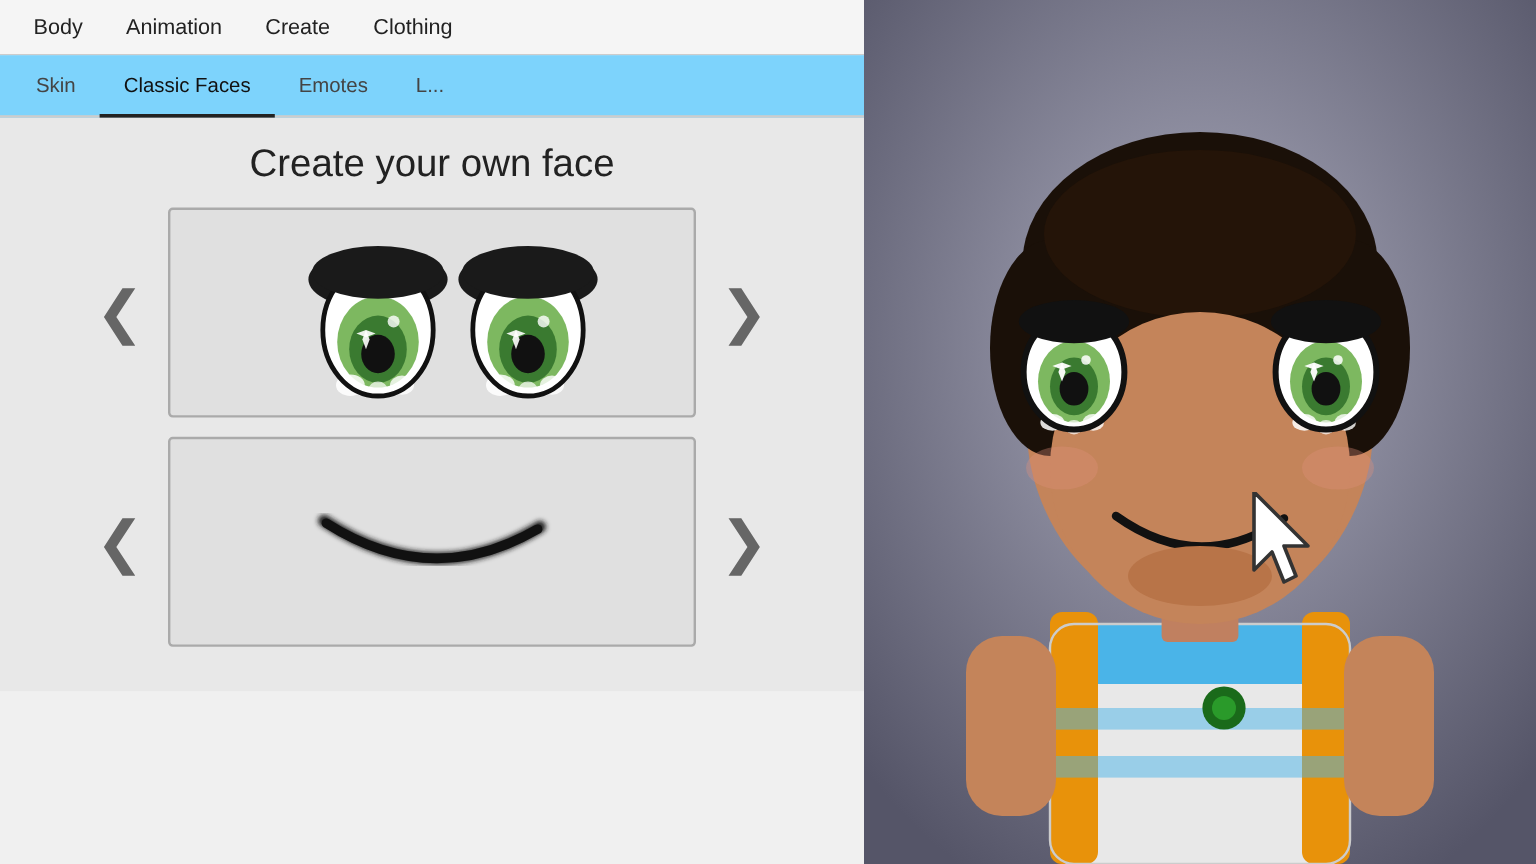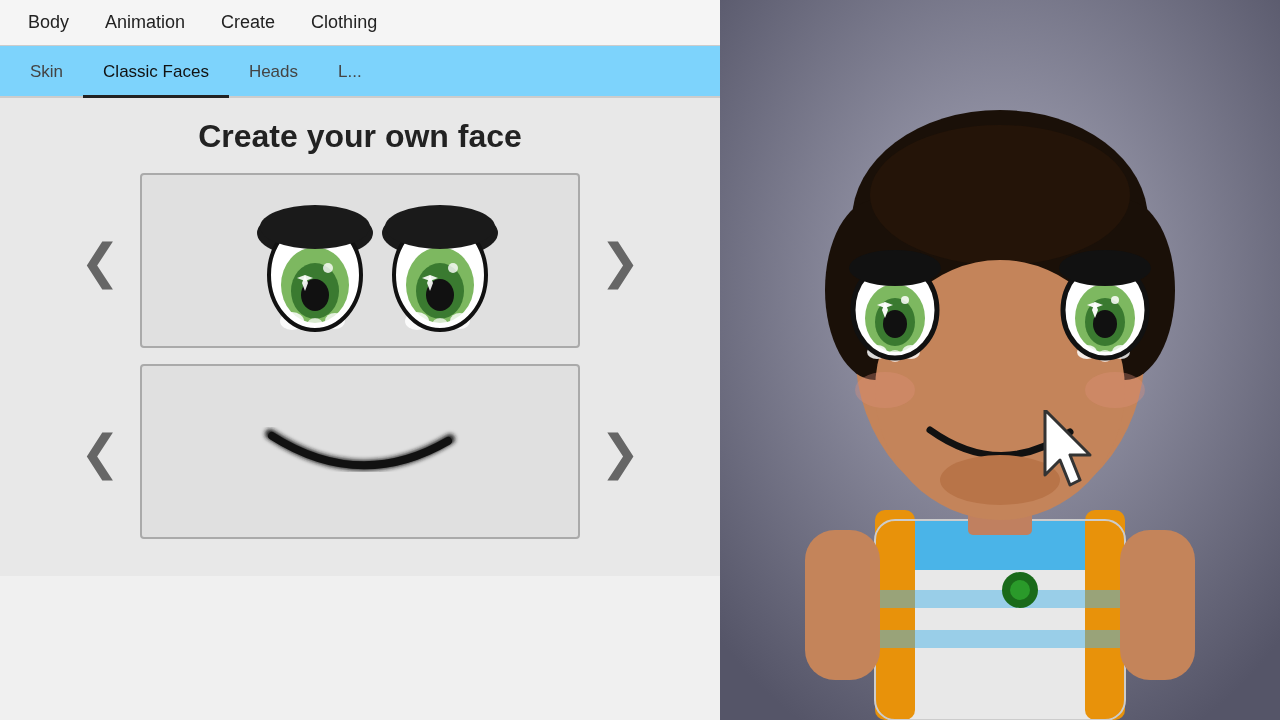--- a/index.html
+++ b/index.html
@@ -76,21 +76,21 @@
       flex: 1;
       padding: 20px 30px;
       display: flex;
       flex-direction: column;
       gap: 16px;
     }
 
     .create-title {
       font-size: 32px;
       color: #222;
-      font-weight: 700;
+      font-weight: 400;
       margin-bottom: 2px;
       text-align: center;
     }
 
     
     .face-selector-row {
       display: flex;
       align-items: center;
       gap: 10px;
       justify-content: center;
@@ -180,21 +180,21 @@
   <div class="top-nav">
     <div class="top-nav-item">Body</div>
     <div class="top-nav-item">Animation</div>
     <div class="top-nav-item">Create</div>
     <div class="top-nav-item">Clothing</div>
   </div>
 
   <div class="sub-nav">
     <div class="sub-nav-item">Skin</div>
     <div class="sub-nav-item active">Classic Faces</div>
-    <div class="sub-nav-item">Heads</div>
+    <div class="sub-nav-item">Emotes</div>
     <div class="sub-nav-item">L...</div>
   </div>
 
   <div class="main-content">
 
     <div class="create-title">Create your own face</div>
 
     <div class="face-selector-row">
       <div class="arrow-btn">❮</div>
 

